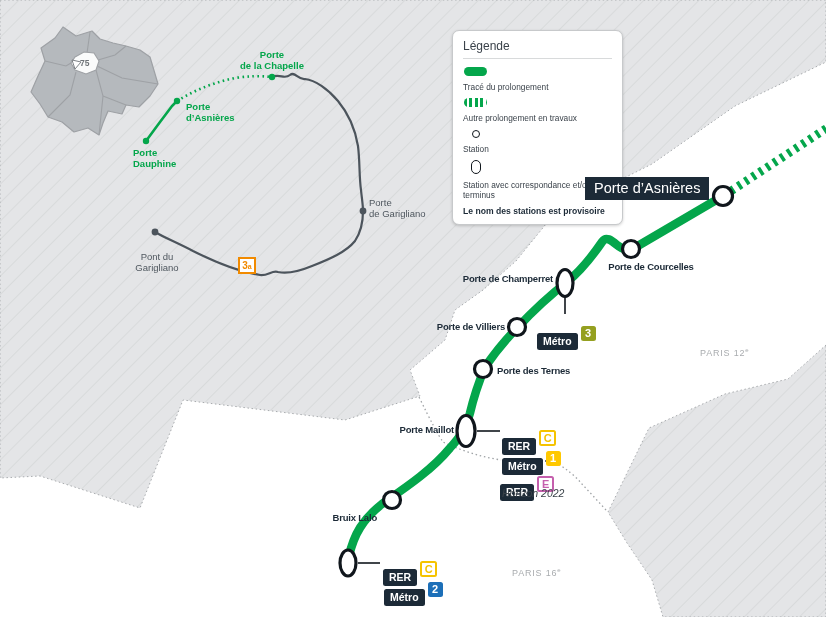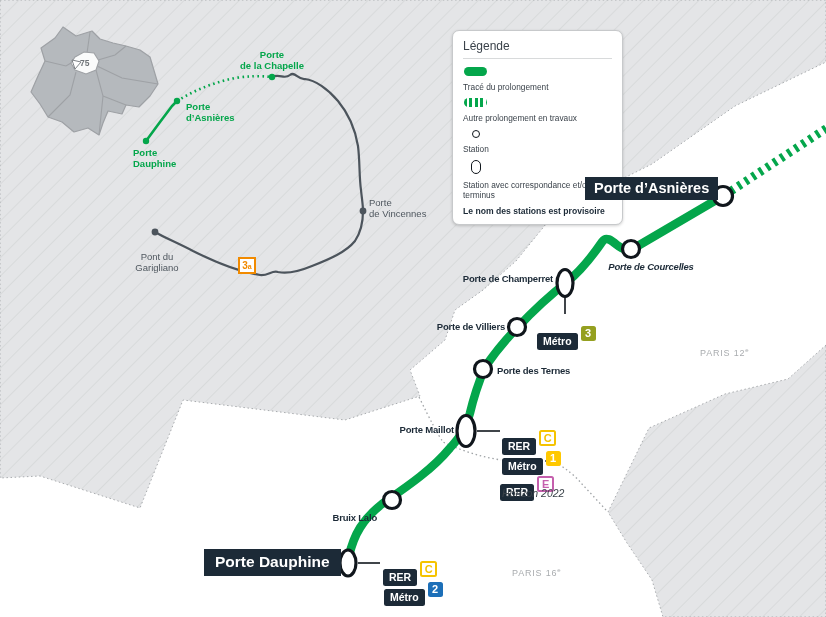--- a/index.html
+++ b/index.html
@@ -25,28 +25,28 @@
                   background:repeating-linear-gradient(90deg,#04A64B 0 3px,#ffffff 3px 5.4px); }
   .icon-station { width:6px; height:6px; border:1.9px solid #10161C; border-radius:50%;
                   background:#fff; margin-top:1px; }
   .icon-terminus{ width:8px; height:12px; border:1.9px solid #10161C; border-radius:6px;
                   background:#fff; }
   .legend-note { font-size:8.6px; font-weight:bold; color:#1C2A37; margin-top:3px; }
 
   
   .lbl { position:absolute; font-size:9.5px; font-weight:bold; color:#1C2A37;
          letter-spacing:-0.2px; white-space:nowrap; }
-  #lbl-courcelles { left:593px; top:261px; width:116px; text-align:center;font-style:italic; }
+  #lbl-courcelles { left:593px; top:261px; width:116px; text-align:center; }
   #lbl-champerret { right:273px; top:273px; }
   #lbl-villiers   { right:321px; top:321px; }
   #lbl-ternes     { left:497px;  top:365px; }
   #lbl-maillot    { right:372px; top:424px; }
   #lbl-bruix      { right:449px; top:512px; }
 
-  .terminus-badge { position:absolute; background:#1C2A37; color:#fff; font-weight:bold;
+  .terminus-badge { position:absolute; background:#1C2A37; color:#fff; font-weight:normal;
                     white-space:nowrap; }
   #badge-asnieres { left:585px; top:177px; font-size:14.5px; padding:3px 9px 4px; }
   #badge-dauphine { left:204px; top:549px; font-size:15.5px; padding:4px 11px 5px; }
 
   .conn-row { position:absolute; display:flex; gap:3px; align-items:center; }
   .sysbox { background:#1C2A37; color:#fff; font-size:10.5px; font-weight:bold;
             padding:2px 6px 3px; border-radius:2.5px; line-height:12px;margin-top:17px; }
   .linebox { min-width:11px; height:13px; border-radius:2.5px; font-size:11px; font-weight:bold;
              display:flex; align-items:center; justify-content:center; padding:1px 2px; }
   .line-c { border:2.5px solid #F5C300; color:#F5C300; background:#fff; height:10px; min-width:9px; }
@@ -170,21 +170,20 @@
     <div class="legend-item">
       <span class="icon-col">
           <span class="icon-terminus"></span>
         </span>
       <span>Station avec correspondance et/ou terminus</span>
     </div>
     <div class="legend-note">Le nom des stations est provisoire</div>
   </div>
 
   <div class="terminus-badge" id="badge-asnieres">Porte d’Asnières</div>
-  <div class="terminus-badge" id="badge-dauphine">Porte Dauphine</div>
 
   <div class="lbl" id="lbl-courcelles">Porte de Courcelles</div>
   <div class="lbl" id="lbl-champerret">Porte de Champerret</div>
   <div class="lbl" id="lbl-villiers">Porte de Villiers</div>
   <div class="lbl" id="lbl-ternes">Porte des Ternes</div>
   <div class="lbl" id="lbl-maillot">Porte Maillot</div>
   <div class="lbl" id="lbl-bruix">Bruix Lalo</div>
 
   <div class="conn-row" id="conn-maillot-rer">
     <span class="sysbox">RER</span>
@@ -231,20 +230,20 @@
   <div class="inset-green" id="inset-dauphine">
     <div>Porte</div>
     <div>Dauphine</div>
   </div>
   <div class="inset-gray" id="inset-garigliano">
     <div>Pont du</div>
     <div>Garigliano</div>
   </div>
   <div class="inset-gray" id="inset-vincennes">
     <div>Porte</div>
-    <div>de Vincennes</div>
+    <div>de Garigliano</div>
   </div>
   <div id="badge-3a">
     <span>3</span><span class="suffix">a</span>
   </div>
   <div id="inset-75">75</div>
 
 </div>
 
 </body></html>

